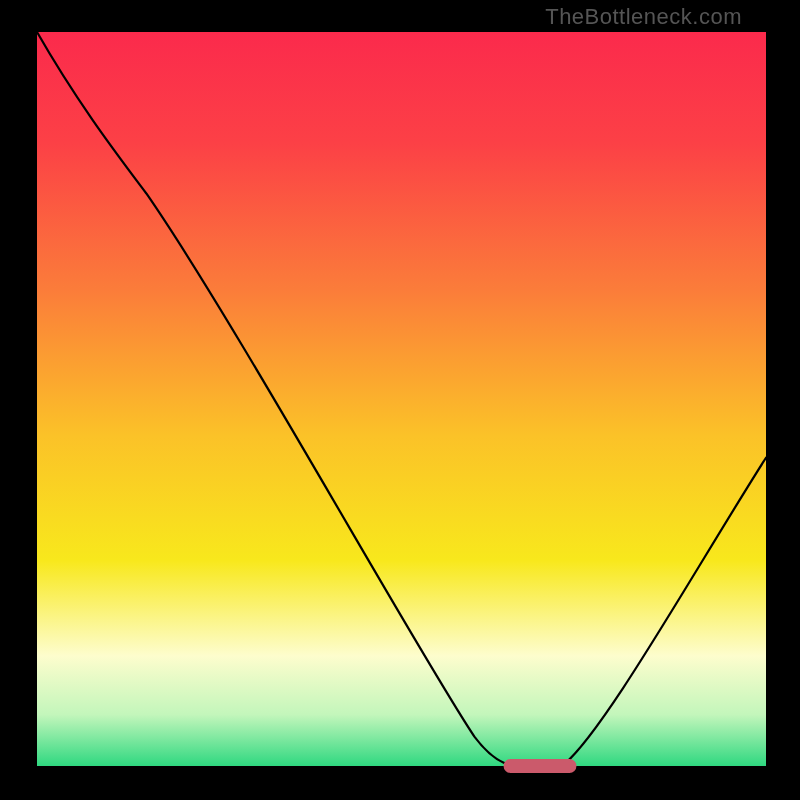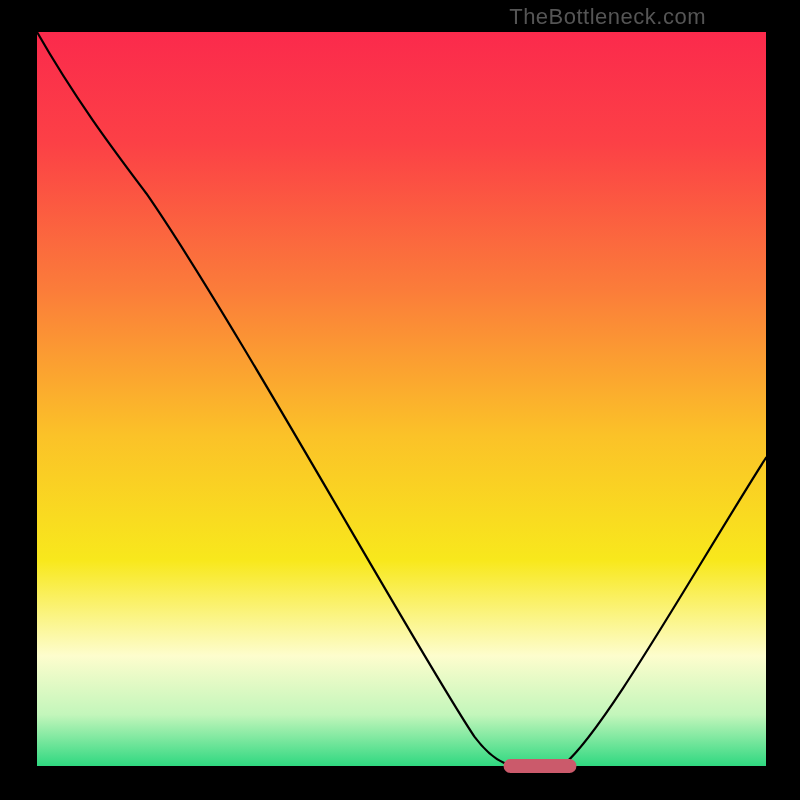--- a/index.html
+++ b/index.html
@@ -9,20 +9,21 @@
     height: 800px;
     background: #000;
     font-family: Arial, Helvetica, sans-serif;
     overflow: hidden;
   }
   .frame {
     position: relative;
     width: 726px;
     height: 800px;
     background: #000;
+    padding-left: 36px;
   }
   .watermark {
     position: absolute;
     top: 4px;
     right: 20px;
     color: #555;
     font-size: 22px;
     letter-spacing: 0.5px;
     z-index: 5;
   }

